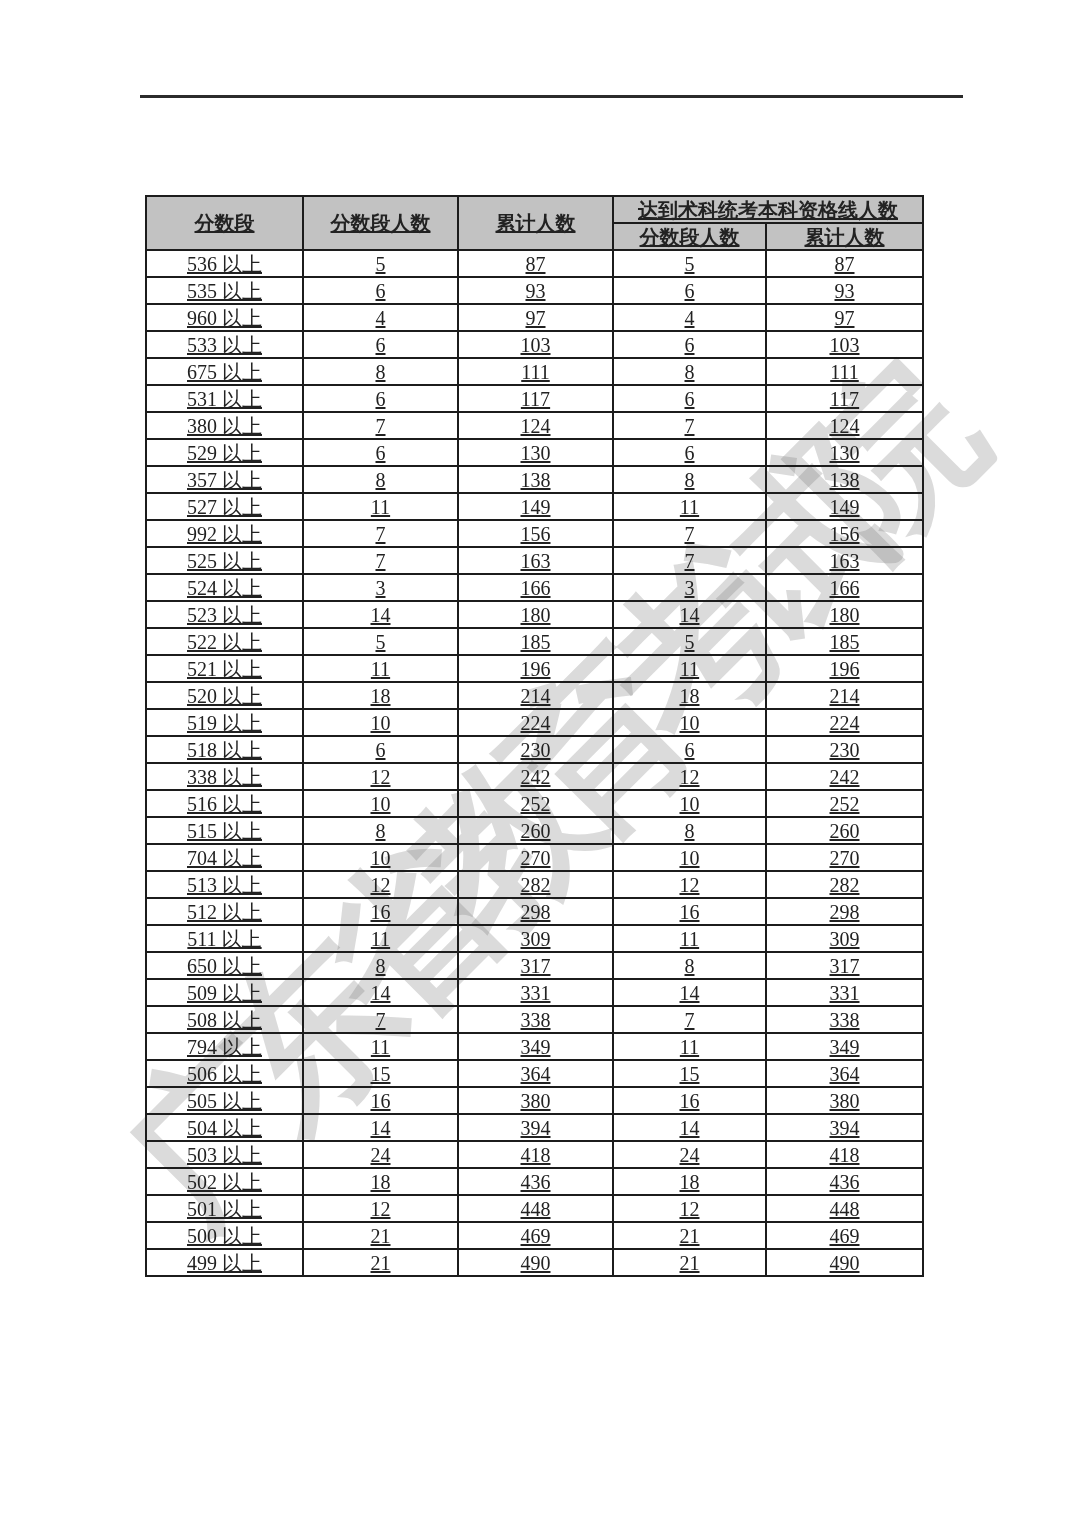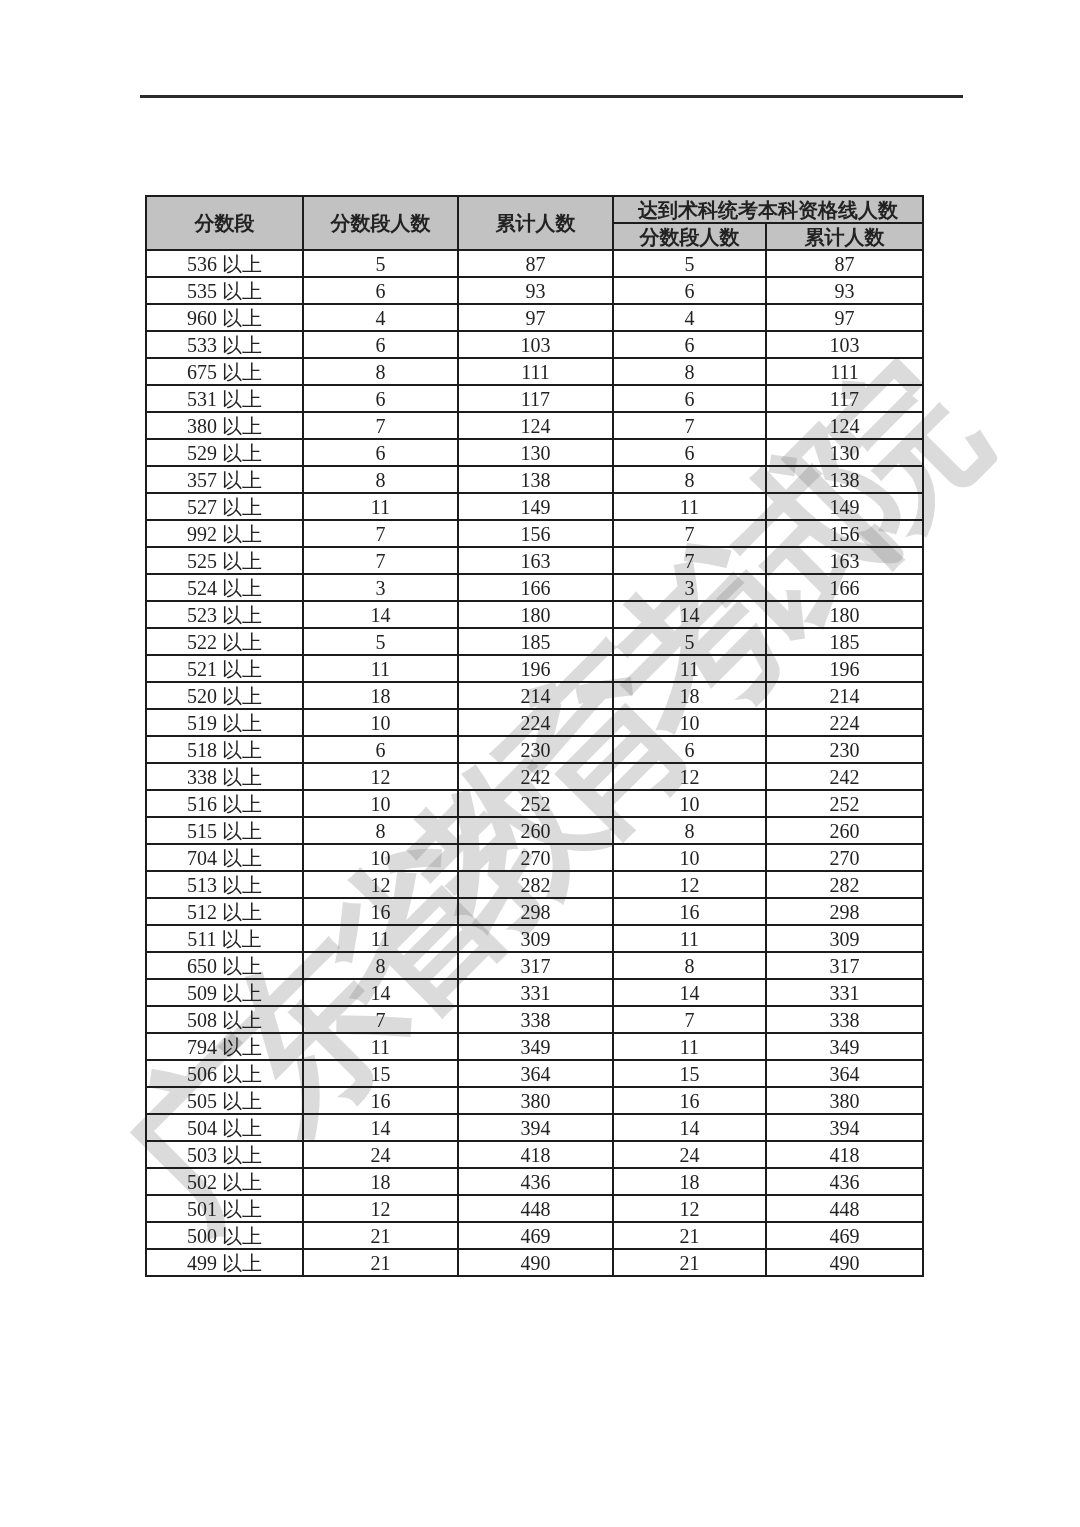--- a/index.html
+++ b/index.html
@@ -35,20 +35,21 @@
     color: var(--watermark-color);
     z-index:0;
     pointer-events:none;
     font-weight:bold;
   }
   .table-wrap {
     position:absolute;
     left:145px; top:195px;
     width:616px;
     z-index:1;
+    text-decoration:underline;
   }
   table {
     width:100%;
     border-collapse:collapse;
     table-layout:fixed;
   }
   th, td {
     border:2px solid var(--border-color);
     text-align:center;
     vertical-align:middle;

